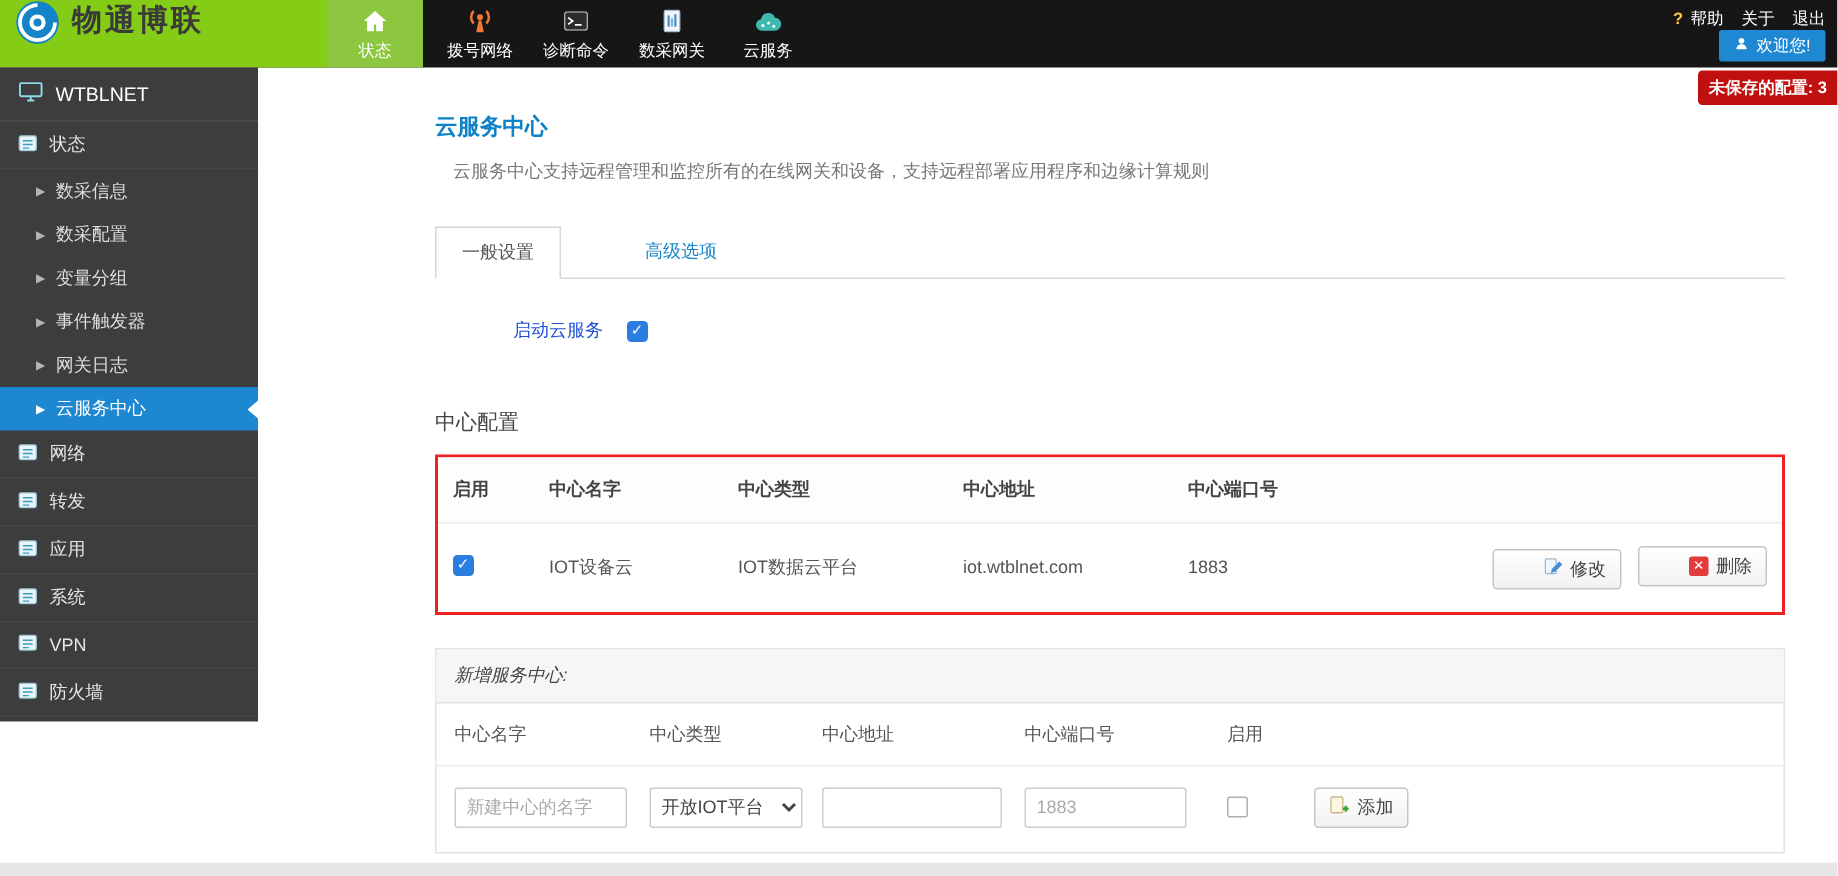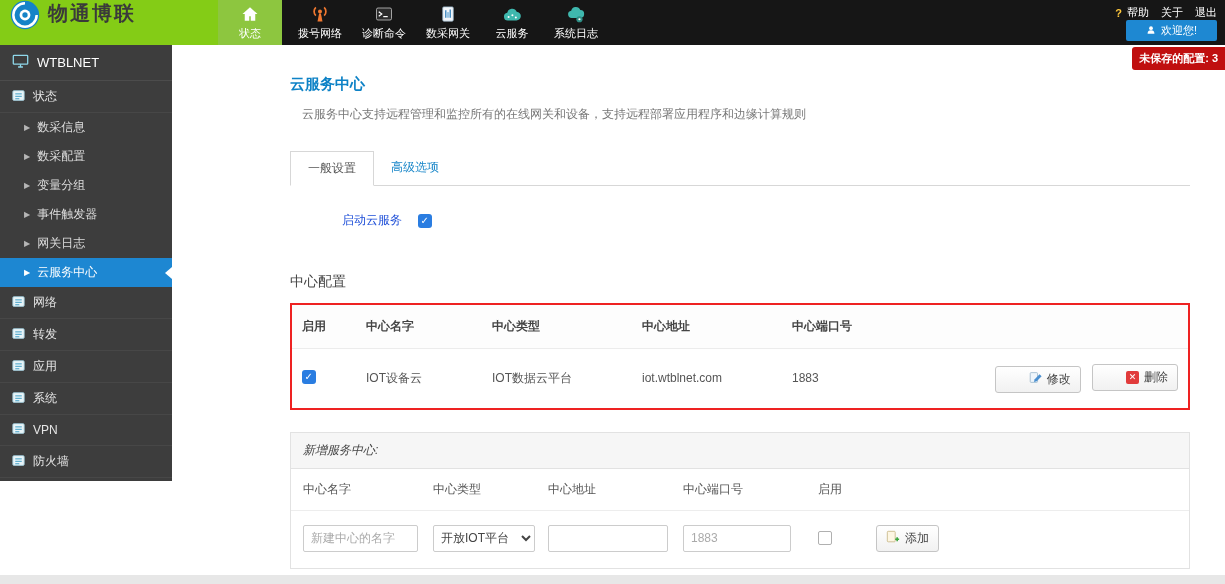--- a/index.html
+++ b/index.html
@@ -12,21 +12,21 @@
   .topbar { height:45px; background:#161616; display:flex; }
   .logo { width:218px; background:#84cc16; display:flex; align-items:flex-start; gap:8px; padding:0 10px; flex-shrink:0; }
   .logo-text { font-size:20px; font-weight:bold; color:#3a3a3a; letter-spacing:2px; }
   .topnav { display:flex; }
   .nav-item { width:64px; display:flex; flex-direction:column; align-items:center; justify-content:center; gap:2px; color:#fff; font-size:11px; cursor:pointer; }
   .nav-item.active { background:#8dc63f; margin-right:6px; }
   .nav-ic { height:20px; display:flex; align-items:center; }
   .top-right { margin-left:auto; display:flex; flex-direction:column; align-items:flex-end; justify-content:space-between; padding:5px 8px 4px; }
   .top-links { display:flex; gap:12px; color:#fff; font-size:11px; align-items:center; }
   .help-q { color:#ffc83d; font-weight:bold; margin-right:-7px; }
-  .welcome-badge { background:#1e88d2; color:#fff; font-size:11px; padding:3px 20px; border-radius:2px; display:flex; align-items:center; gap:5px; cursor:pointer; }
+  .welcome-badge { background:#1e88d2; color:#fff; font-size:11px; padding:3px 10px; border-radius:2px; display:flex; align-items:center; gap:5px; cursor:pointer; }
 
   
   .layout { display:flex; align-items:flex-start; }
 
   
   .sidebar { width:172px; flex-shrink:0; background:#3d3d3d; color:#e5e5e5; padding-bottom:3px; }
   .sb-header { display:flex; align-items:center; gap:8px; padding:8px 12px; font-size:13px; font-weight:normal; color:#fff; border-bottom:1px solid #4c4c4c; }
   .sb-item { display:flex; align-items:center; gap:8px; padding:7px 12px; font-size:12px; border-bottom:1px solid #474747; cursor:pointer; }
   .sb-sub { display:flex; align-items:center; gap:7px; padding:6px 12px 6px 24px; font-size:12px; color:#ddd; cursor:pointer; position:relative; }
   .sb-sub .arr { font-size:8px; color:#b5b5b5; }
@@ -34,21 +34,21 @@
   .sb-sub.sel .arr { color:#fff; }
   .sb-sub.sel::after { content:""; position:absolute; right:0; top:50%; transform:translateY(-50%); border:6px solid transparent; border-right:7px solid #fff; border-left:none; }
 
   
   .main { flex:1; position:relative; padding:0 35px 0 118px; }
   .unsaved-badge { position:absolute; top:2px; right:0; background:#c00f0f; color:#fff; font-size:11px; font-weight:bold; padding:4px 7px; border-radius:3px 0 0 3px; }
   .page-title { margin-top:30px; font-size:15px; font-weight:bold; color:#0e82c6; }
   .desc { margin:12px 0 0 12px; font-size:12px; color:#777; }
   .section-h { margin-top:24px; font-size:14px; font-weight:normal; color:#444; }
   .sec-center { margin-top:44px; }
-  .tabs { margin-top:28px; display:flex; border-bottom:1px solid #d7d7d7; }
+  .tabs { margin-top:28px; display:flex; border-bottom:1px solid #d7d7d7;gap:39px; }
   .tab { padding:8px 17px; font-size:12px; cursor:pointer; }
   .tab.active { border:1px solid #d7d7d7; border-bottom:1px solid #fff; margin-bottom:-1px; color:#555; background:#fff; }
   .tab.inactive { color:#1a87c9; }
   .enable-row { margin:26px 0 0 52px; display:flex; align-items:center; gap:16px; font-size:12px; color:#1d4ed8; }
 
   .cb { width:14px; height:14px; display:inline-block; border-radius:3px; position:relative; flex-shrink:0; cursor:pointer; }
   .cb.on { background:#2a7de1; }
   .cb.on::after { content:"✓"; position:absolute; left:2.5px; top:0.5px; color:#fff; font-size:10px; font-weight:bold; line-height:13px; }
   .cb.off { background:#fff; border:1px solid #b0b0b0; border-radius:2px; }
 
@@ -138,30 +138,20 @@
     <div class="nav-item">
       <span class="nav-ic">
         <svg width="22" height="17" viewBox="0 0 24 20">
             <path d="M7 17a4.5 4.5 0 0 1-.6-8.95A5.8 5.8 0 0 1 17.5 6.8 4.6 4.6 0 0 1 17 17z" fill="#3fb8ae"></path>
             <circle cx="8" cy="13" r="1.2" fill="#fff"></circle>
             <circle cx="12.5" cy="11" r="1.2" fill="#fff"></circle>
             <circle cx="16.5" cy="13.5" r="1.2" fill="#fff"></circle>
           </svg>
       </span>
       <span>云服务</span>
-    </div>
-    <div class="nav-item">
-      <span class="nav-ic">
-        <svg width="22" height="19" viewBox="0 0 24 22">
-            <path d="M7 15a4.2 4.2 0 0 1-.6-8.35A5.6 5.6 0 0 1 17 5.9 4.3 4.3 0 0 1 16.8 15z" fill="#3fb8ae"></path>
-            <circle cx="16" cy="16.5" r="3.6" fill="#2e8f86"></circle>
-            <circle cx="16" cy="16.5" r="1.3" fill="#fff"></circle>
-          </svg>
-      </span>
-      <span>系统日志</span>
     </div>
   </nav>
 
   <div class="top-right">
     <div class="top-links">
       <span class="help-q">?</span>
       <a>帮助</a>
       <a>关于</a>
       <a>退出</a>
     </div>

